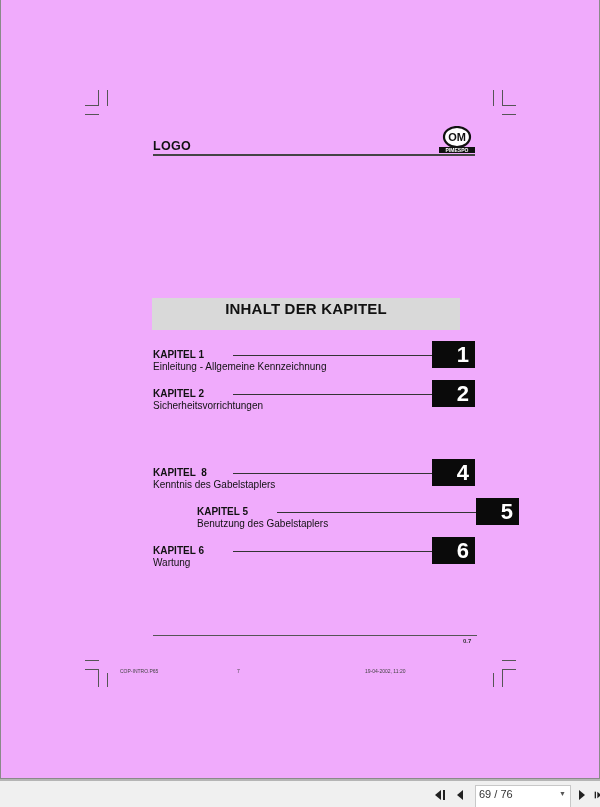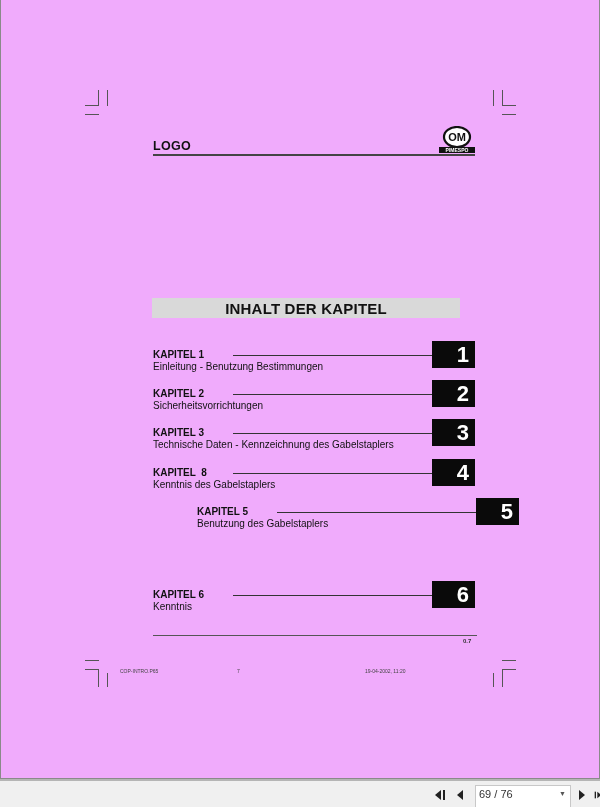--- a/index.html
+++ b/index.html
@@ -12,21 +12,21 @@
     position: absolute; left: 0; top: 0; width: 598px; height: 778px;
     background: #f0abfc; border: 1px solid #8a8a8a; border-top: none;
   }
   .abs { position: absolute; }
   .crop-h { position: absolute; height: 1px; background: #555; }
   .crop-v { position: absolute; width: 1px; background: #555; }
   .logo-text { left: 152px; top: 139px; font-size: 12.5px; font-weight: bold; color: #111; letter-spacing: 0.3px; }
   .header-rule { left: 152px; top: 154px; width: 322px; height: 2px; background: #444; }
   .om-logo { left: 436px; top: 126px; width: 40px; height: 28px; }
   .title-bar {
-    left: 151px; top: 298px; width: 308px; height: 20px;
+    left: 151px; top: 298px; width: 308px; height: 32px;
     background: #d9d9d9; text-align: center;
     font-size: 15px; font-weight: bold; line-height: 21px; color: #111; letter-spacing: 0.2px;
   }
   .chapter { position: absolute; left: 152px; width: 324px; height: 30px; }
   .ch-label { position: absolute; left: 0; top: 0; font-size: 10px; font-weight: bold; color: #111; white-space: pre; }
   .ch-desc { position: absolute; left: 0; top: 12px; font-size: 10px; color: #111; white-space: nowrap; }
   .ch-line { position: absolute; left: 80px; top: 6px; width: 200px; height: 1px; background: #333; }
   .ch-box {
     position: absolute; left: 279px; top: -8px; width: 43px; height: 27px;
     background: #0a0a0a; color: #fff; font-weight: bold; font-size: 22px;
@@ -80,51 +80,45 @@
       <rect x="2" y="21" width="36" height="6" fill="#111"></rect>
       <text x="20" y="26" text-anchor="middle" font-family="Liberation Sans, sans-serif" font-weight="bold" font-size="5" fill="#fff">PIMESPO</text>
     </svg>
   </div>
   <div class="abs header-rule"></div>
 
   <div class="abs title-bar">INHALT DER KAPITEL</div>
 
   <div class="chapter" style="top:349px;">
     <div class="ch-label">KAPITEL 1</div>
-    <div class="ch-desc">Einleitung - Benutzung Bestimmungen</div>
+    <div class="ch-desc">Einleitung - Allgemeine Kennzeichnung</div>
     <div class="ch-line"></div>
     <div class="ch-box">1</div>
   </div>
   <div class="chapter" style="top:388px;">
     <div class="ch-label">KAPITEL 2</div>
     <div class="ch-desc">Sicherheitsvorrichtungen</div>
     <div class="ch-line"></div>
     <div class="ch-box">2</div>
-  </div>
-  <div class="chapter" style="top:427px;">
-    <div class="ch-label">KAPITEL 3</div>
-    <div class="ch-desc">Technische Daten - Kennzeichnung des Gabelstaplers</div>
-    <div class="ch-line"></div>
-    <div class="ch-box">3</div>
   </div>
   <div class="chapter" style="top:467px;">
     <div class="ch-label">KAPITEL  8</div>
     <div class="ch-desc">Kenntnis des Gabelstaplers</div>
     <div class="ch-line"></div>
     <div class="ch-box">4</div>
   </div>
   <div class="chapter" style="top:506px;margin-left:44px;">
     <div class="ch-label">KAPITEL 5</div>
     <div class="ch-desc">Benutzung des Gabelstaplers</div>
     <div class="ch-line"></div>
     <div class="ch-box">5</div>
   </div>
-  <div class="chapter" style="top:545px;margin-top:44px;">
+  <div class="chapter" style="top:545px;">
     <div class="ch-label">KAPITEL 6</div>
-    <div class="ch-desc">Kenntnis</div>
+    <div class="ch-desc">Wartung</div>
     <div class="ch-line"></div>
     <div class="ch-box">6</div>
   </div>
 
   <div class="abs footer-rule"></div>
   <div class="abs page-num">0.7</div>
 
   <div class="abs slug" style="left:119px;">COP-INTRO.P65</div>
   <div class="abs slug" style="left:236px;">7</div>
   <div class="abs slug" style="left:364px;">19-04-2002, 11:20</div>

